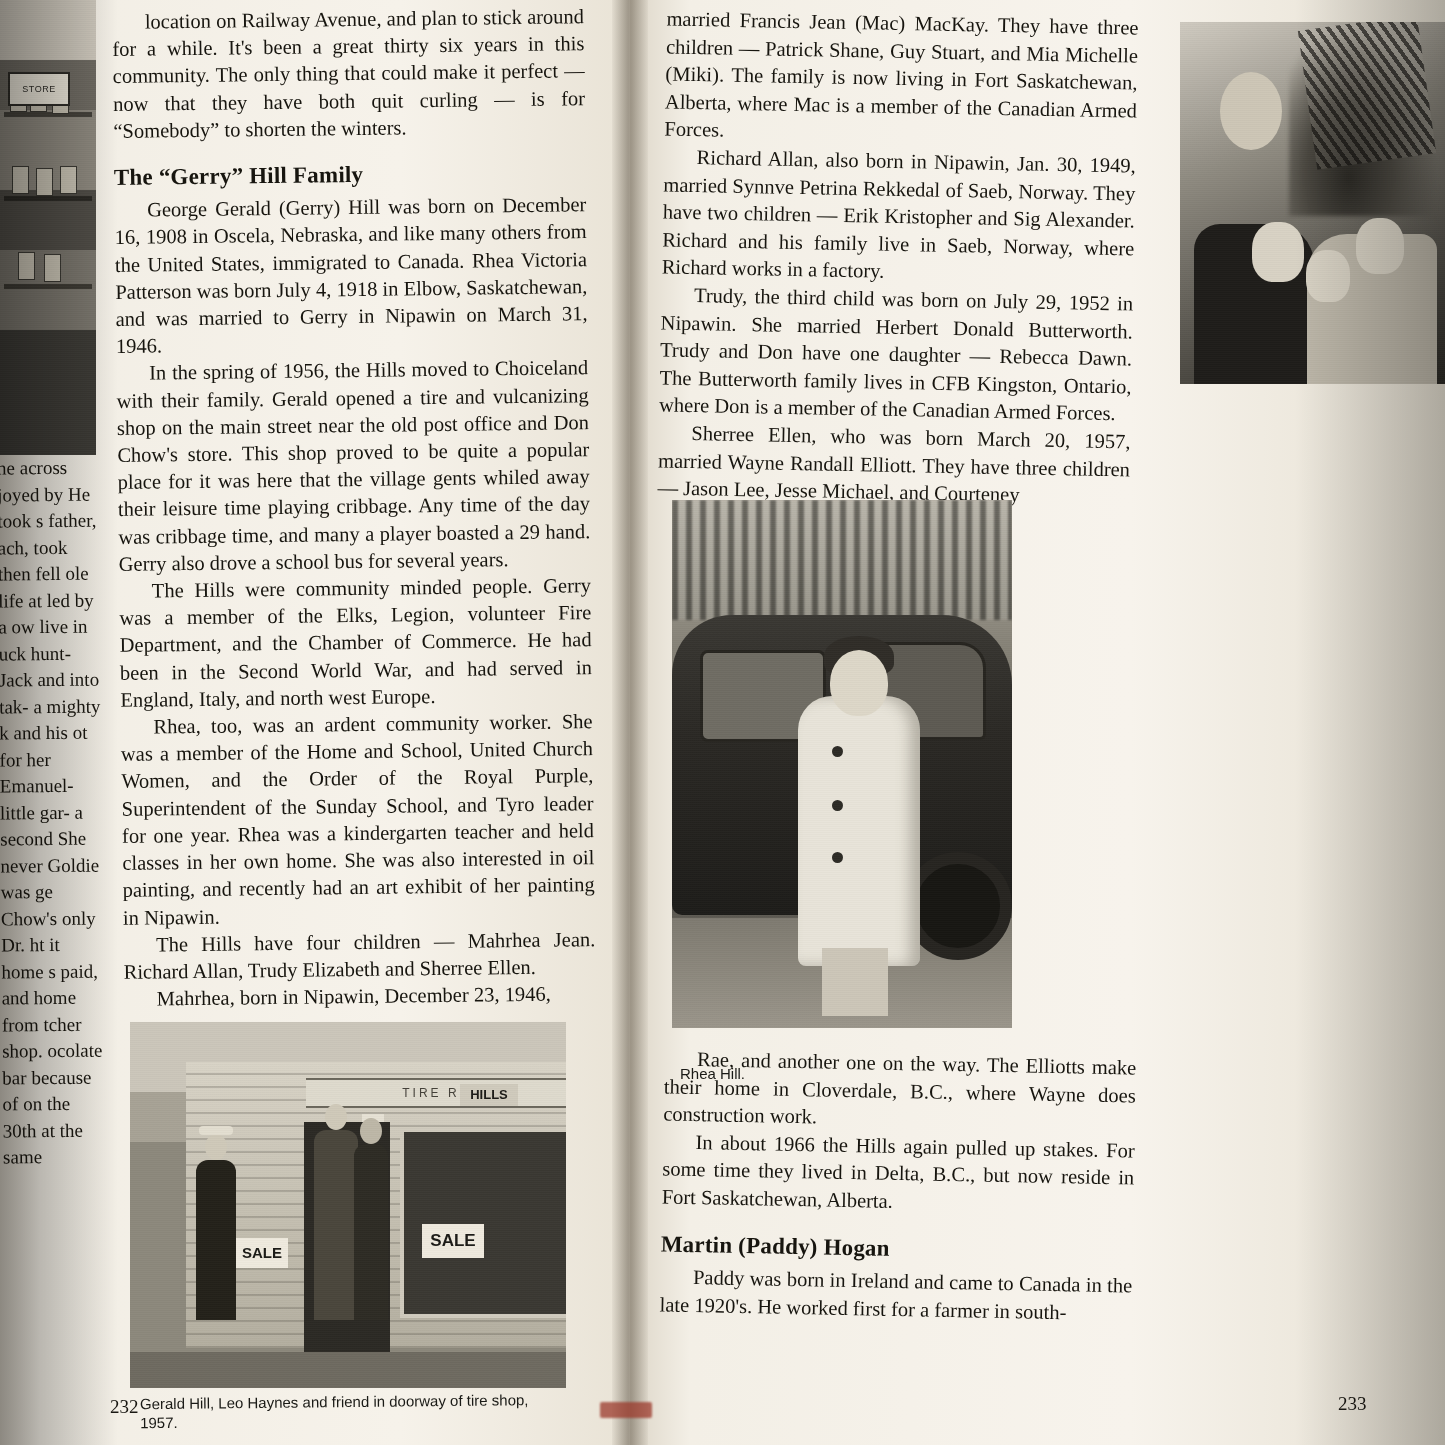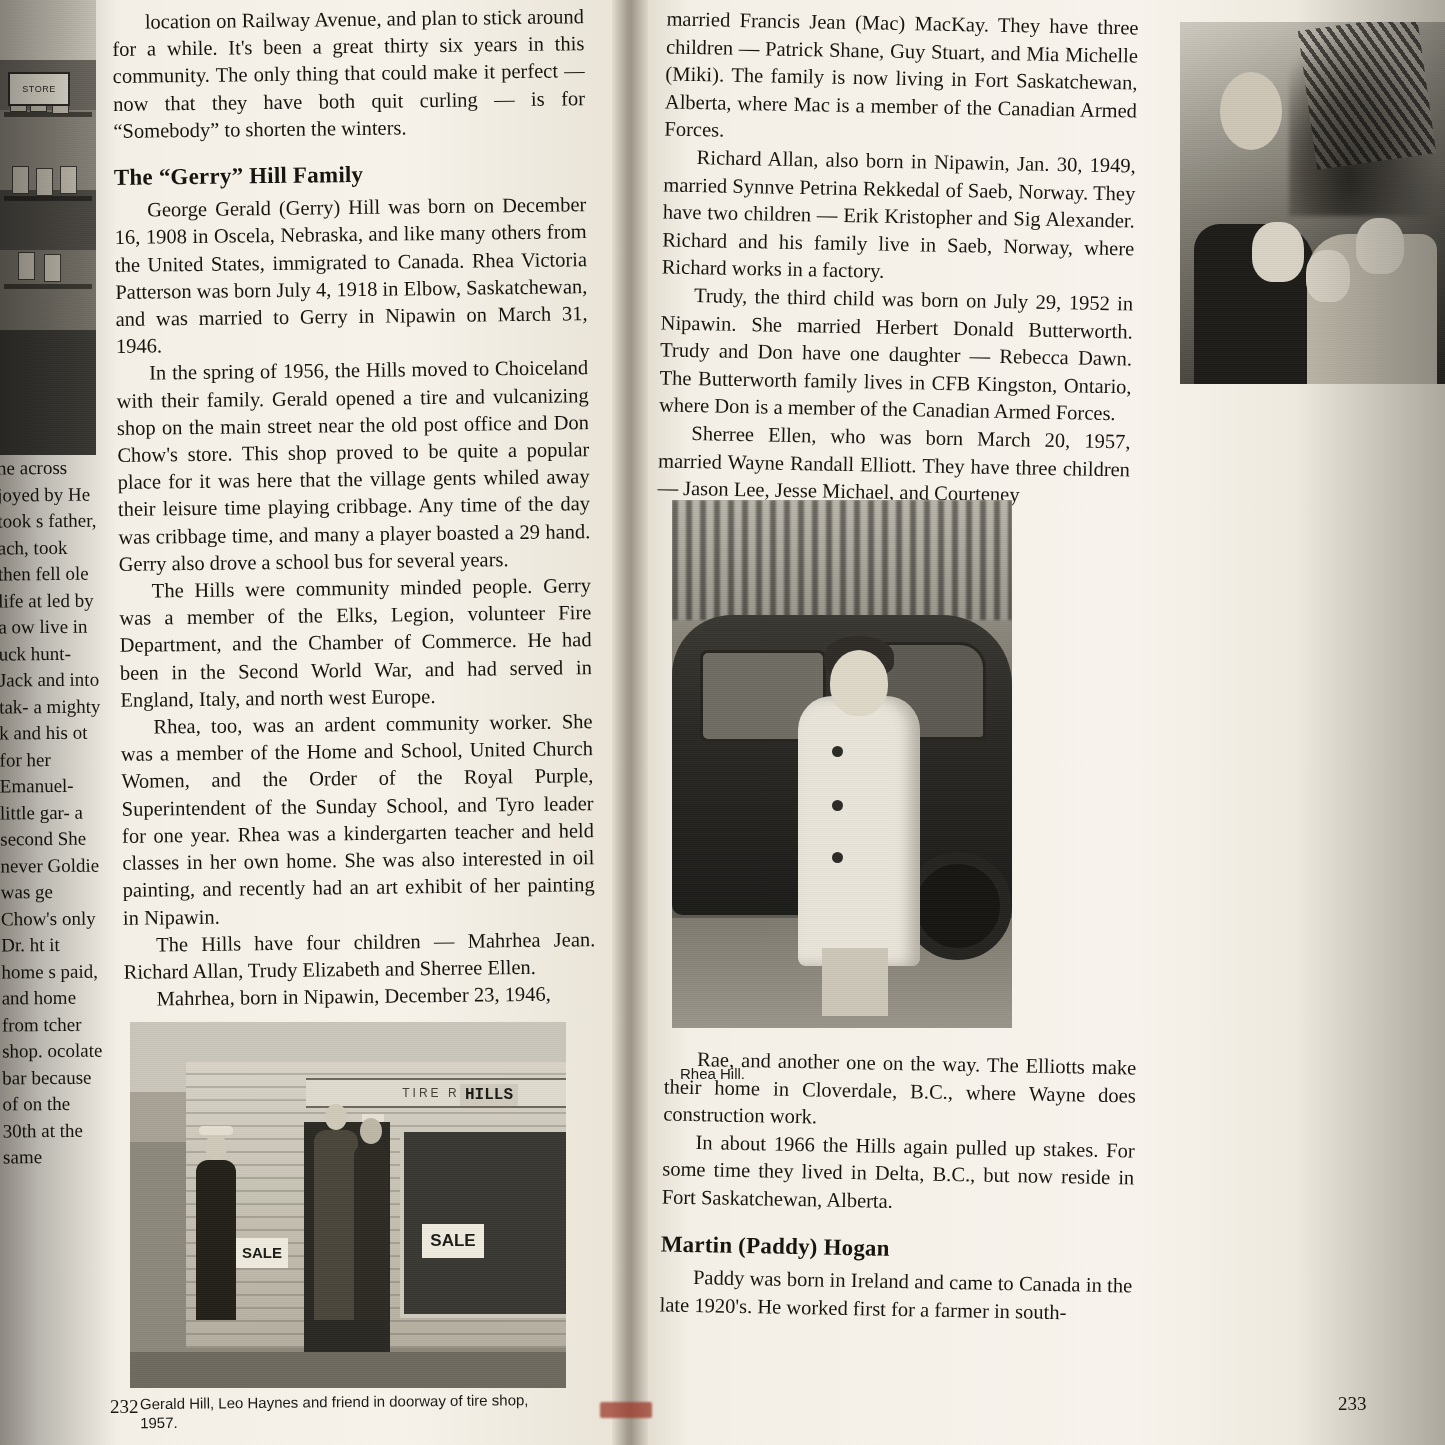--- a/index.html
+++ b/index.html
@@ -348,21 +348,21 @@
 
   <div class="photo" id="photo-storefront">
     <div class="facade">
       <div class="boards"></div>
       <div class="band">TIRE REPAIR</div>
       <div class="vert-sign">VULCANIZING</div>
       <div class="door"></div>
       <div class="window-big"></div>
       <div class="sale" style="left:236px; top:162px; width:62px; height:34px; line-height:34px; font-size:17px;">SALE</div>
       <div class="sale" style="left:50px; top:176px; width:52px; height:30px; line-height:30px; font-size:15px;">SALE</div>
-      <div class="sale" style="left:274px; top:22px; width:58px; height:22px; line-height:22px; font-size:16px; background:#cfcabc;font-family:Liberation Mono, monospace;">HILLS</div>
+      <div class="sale" style="left:274px; top:22px; width:58px; height:22px; line-height:22px; font-size:13px; background:#cfcabc;">HILLS</div>
       <div class="man" style="left:10px; width:40px; height:160px;">
         <div class="head"></div>
           <div class="hat"></div>
       </div>
       <div class="man" style="left:128px; width:44px; height:190px; background:#4a463c;">
         <div class="head"></div>
       </div>
       <div class="man" style="left:168px; width:34px; height:176px; background:#2d2b24;">
         <div class="head" style="background:#bdb7a7;"></div>
       </div>

